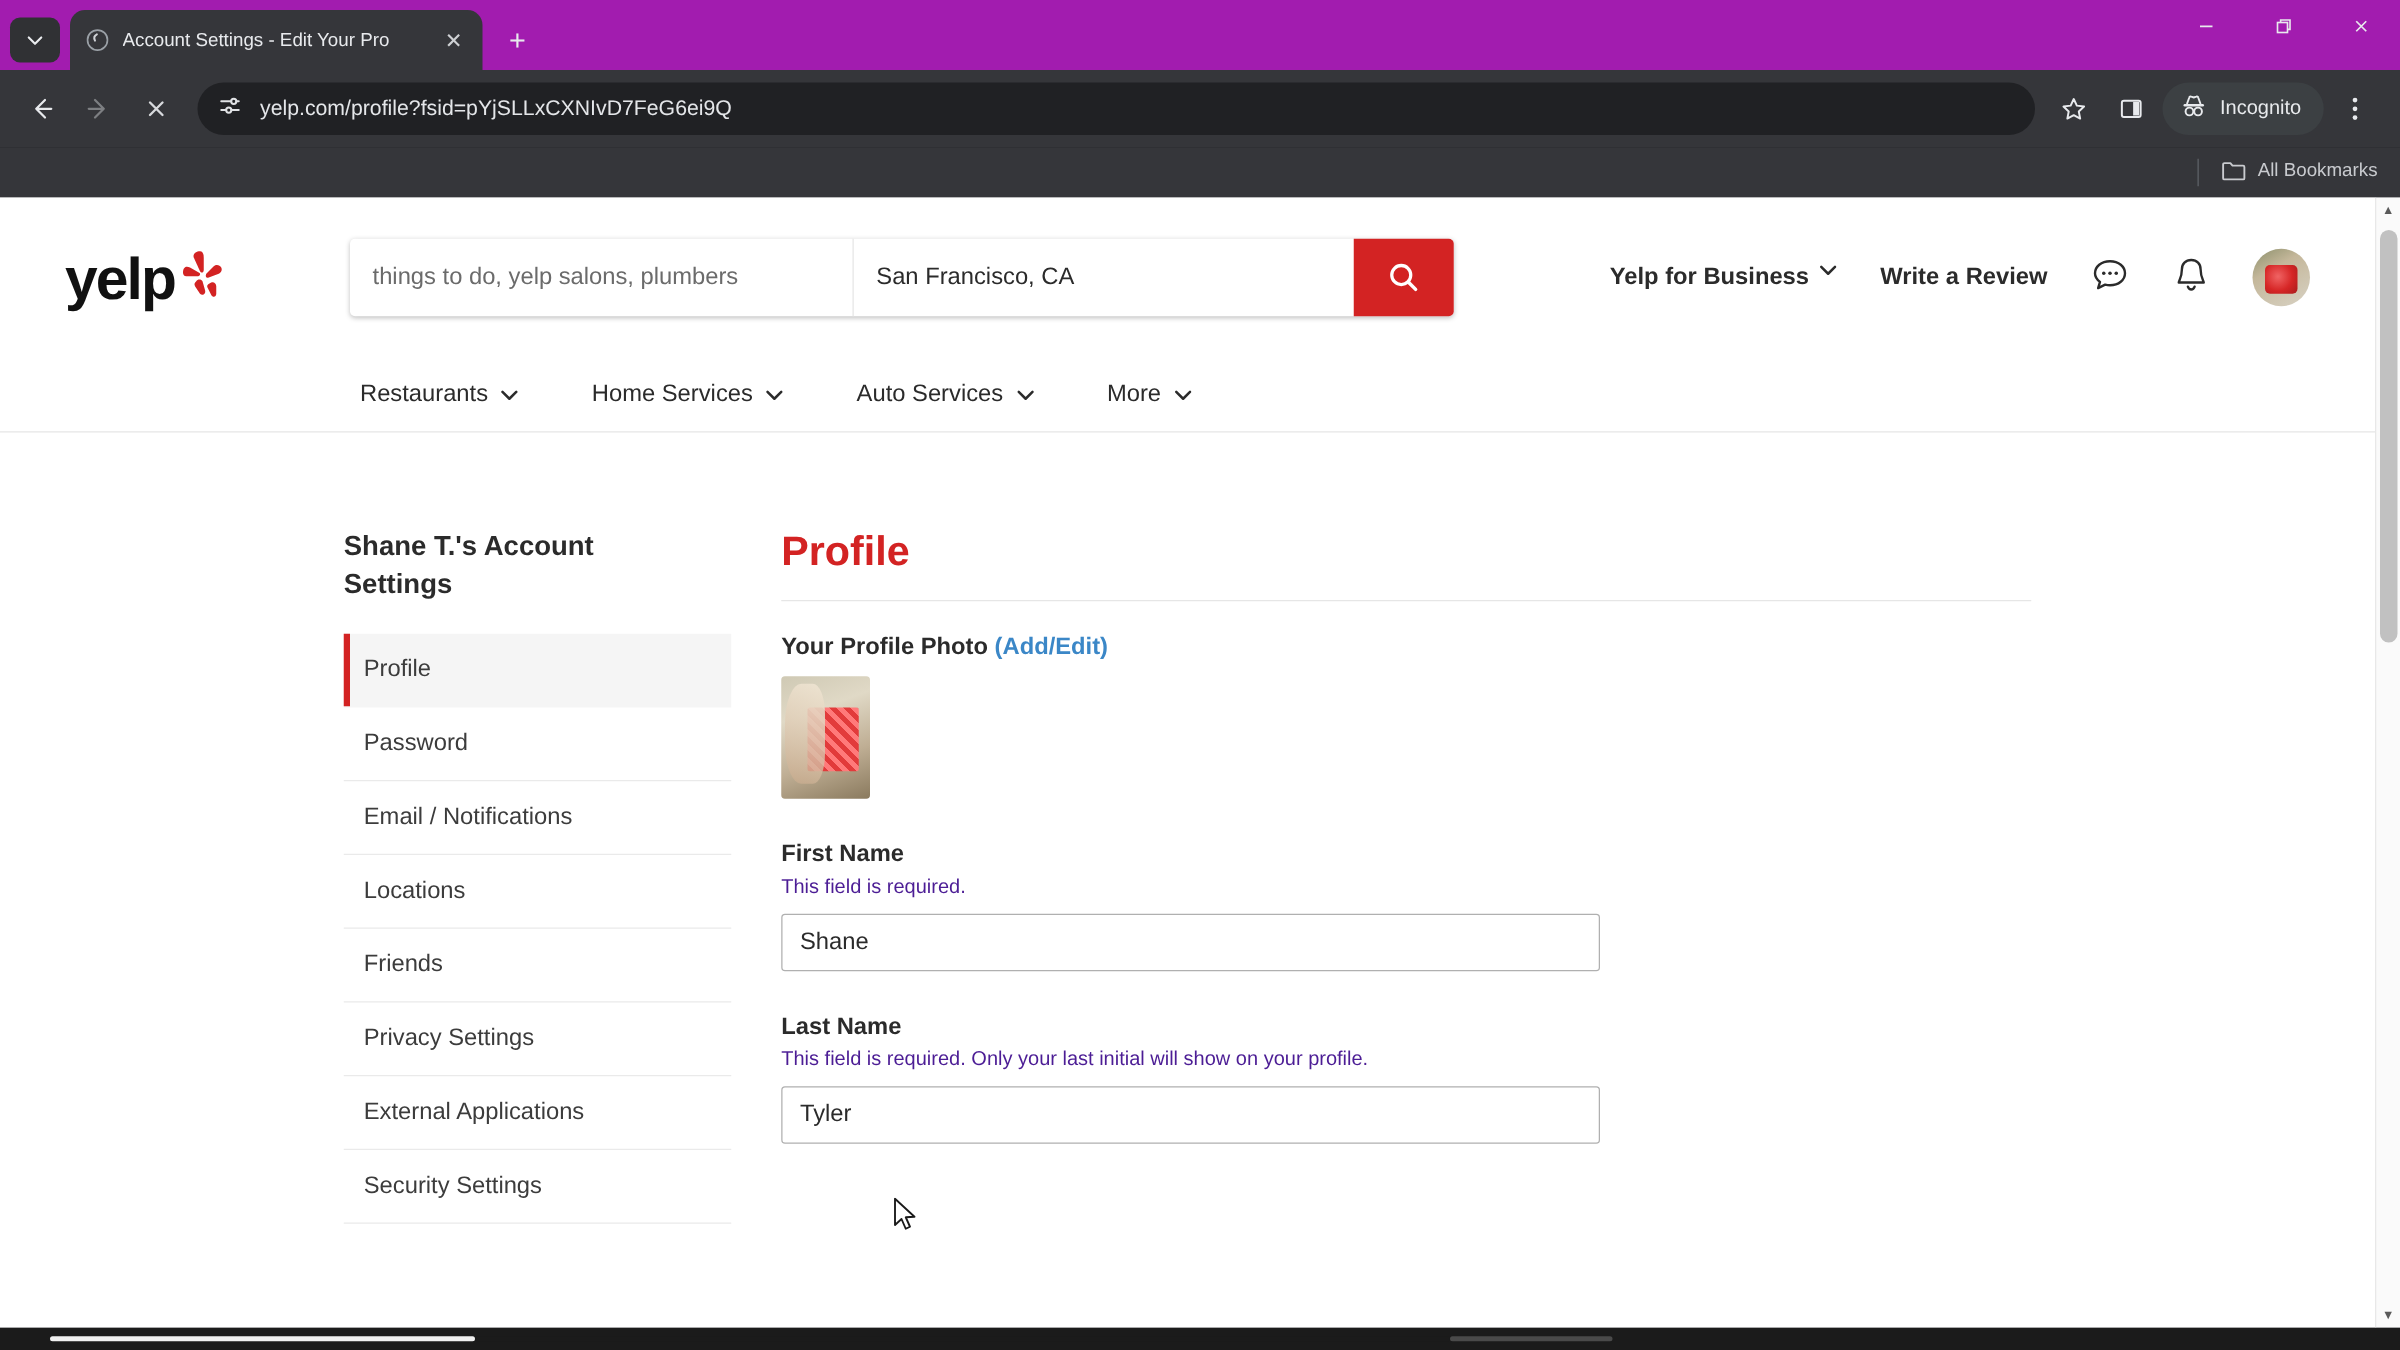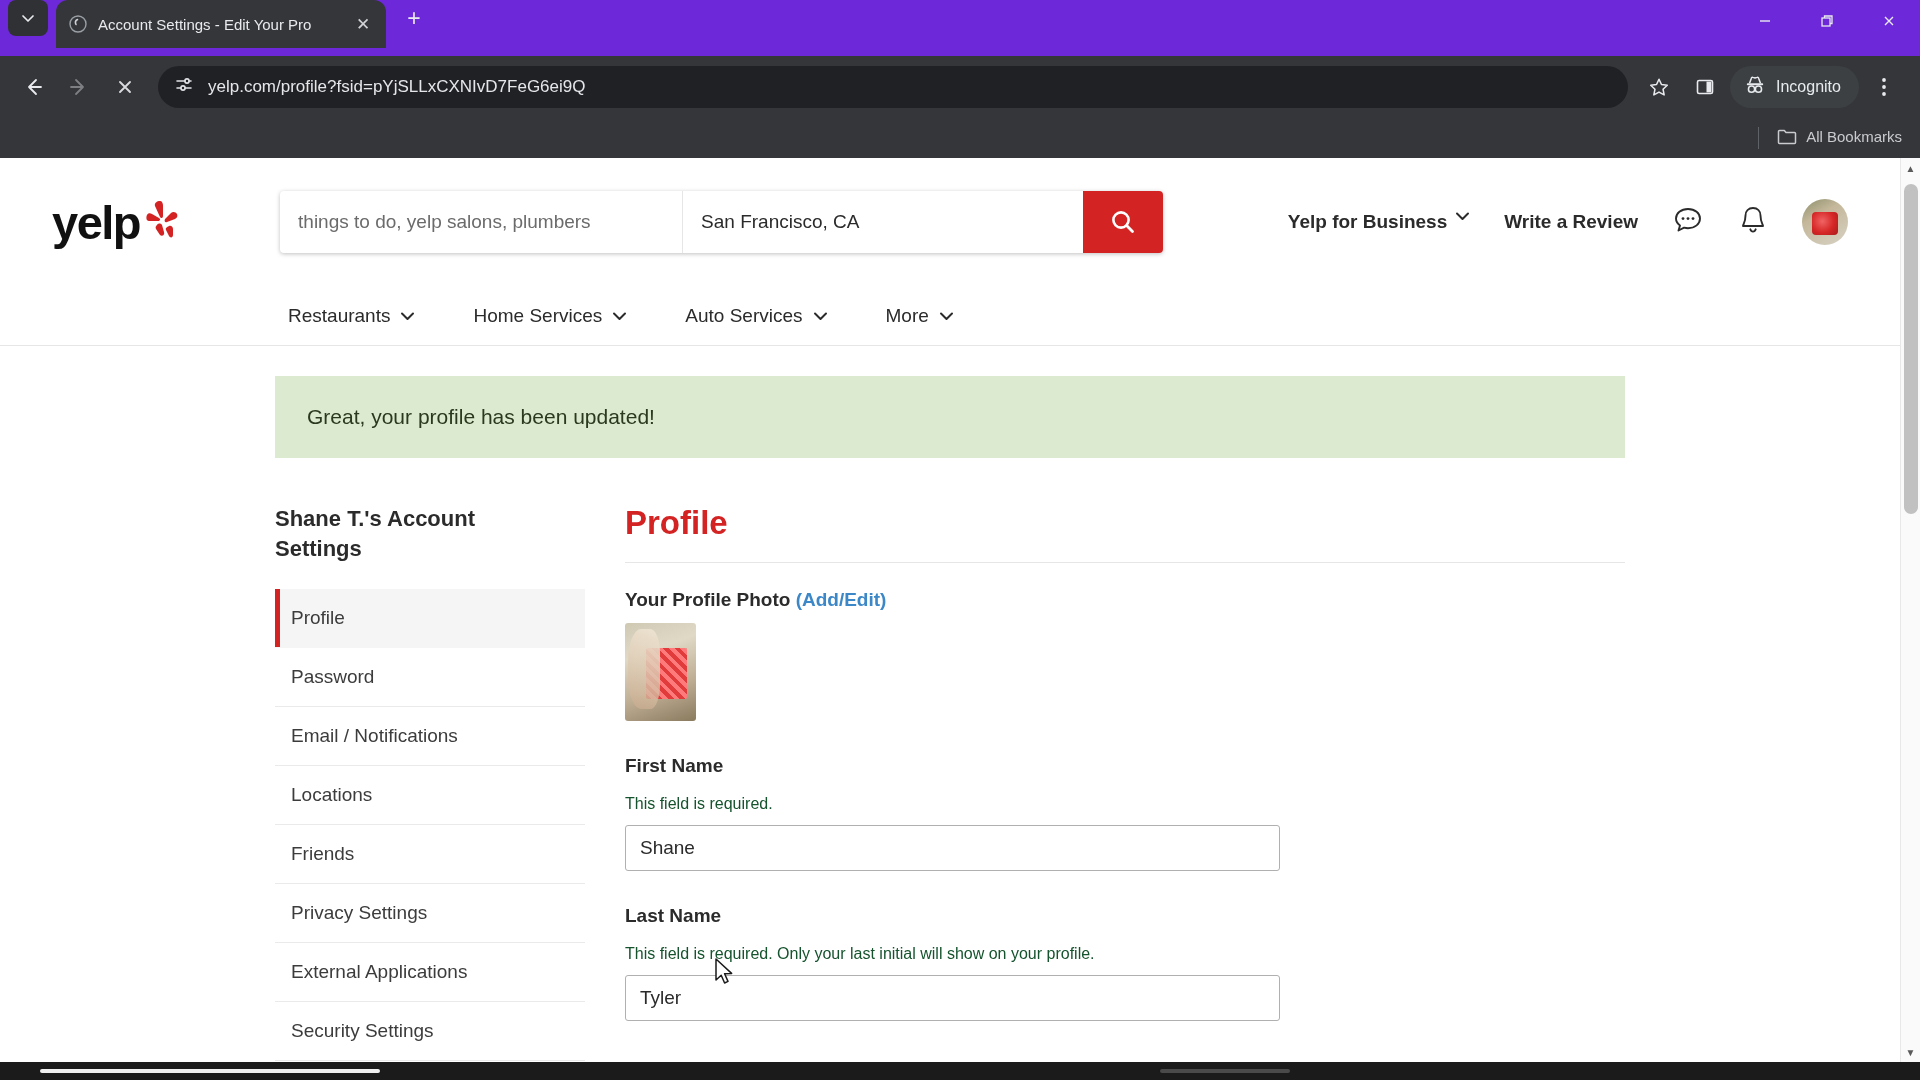--- a/index.html
+++ b/index.html
@@ -7,21 +7,21 @@
     width: 1920px; height: 1080px;
     overflow: hidden;
     font-family: "Liberation Sans", sans-serif;
     background: #ffffff;
   }
 
   
   .browser { width: 1920px; height: 1080px; display: flex; flex-direction: column; background: #202124; }
 
   .tabstrip {
-    height: 56px; background: #6d28d9; display: flex; align-items: flex-start;
+    height: 56px; background: #a21caf; display: flex; align-items: flex-end;
     padding-left: 8px; position: relative; flex-shrink: 0;
   }
   .tab-list-btn {
     width: 40px; height: 36px; margin-bottom: 6px; border-radius: 8px;
     background: #303134; display: flex; align-items: center; justify-content: center;
     color: #e8eaed; flex-shrink: 0;
   }
   .tab {
     height: 48px; width: 330px; background: #35363a; border-radius: 12px 12px 0 0;
     display: flex; align-items: center; padding: 0 12px; margin-left: 8px;
@@ -169,21 +169,21 @@
     background: repeating-linear-gradient(45deg,#e23b3b 0 4px,#ff7a7a 4px 8px);
     border-radius: 2px;
   }
   .profile-photo::after {
     content:''; position:absolute; left: 4%; top: 6%; width: 46%; height: 82%;
     background: linear-gradient(200deg, rgba(238,228,210,.95), rgba(200,170,140,.75));
     border-radius: 40% 30% 30% 40%;
   }
 
   .field-block { margin-top: 34px; }
-  .field-hint { font-size: 16px; color: #14532d; margin-top: 18px; }
+  .field-hint { font-size: 16px; color: #4c1d95; margin-top: 6px; }
   .field-input {
     margin-top: 12px; width: 655px; height: 46px; border: 1px solid #b0b0b0;
     border-radius: 3px; display: flex; align-items: center; padding: 0 14px;
     font-size: 19px; color: #2b2b2b; background: #fff;
   }
 
   
   .cursor { position: absolute; left: 714px; top: 800px; z-index: 50; pointer-events:none; }
 
   
@@ -397,21 +397,20 @@
         </div>
         <div class="nav-item">
           <span>More</span>
           <svg width="15" height="10" viewBox="0 0 15 10">
             <path d="M2 2.5 L7.5 8 L13 2.5" fill="none" stroke="#2b2b2b" stroke-width="2" stroke-linecap="round" stroke-linejoin="round"></path>
           </svg>
         </div>
       </div>
 
       <div class="content">
-        <div class="alert">Great, your profile has been updated!</div>
 
         <div class="columns">
 
           <div class="sidebar">
             <div class="sidebar-title">Shane T.'s Account Settings</div>
 
             <div class="side-item active">
               <span>Profile</span>
             </div>
             <div class="side-item">

